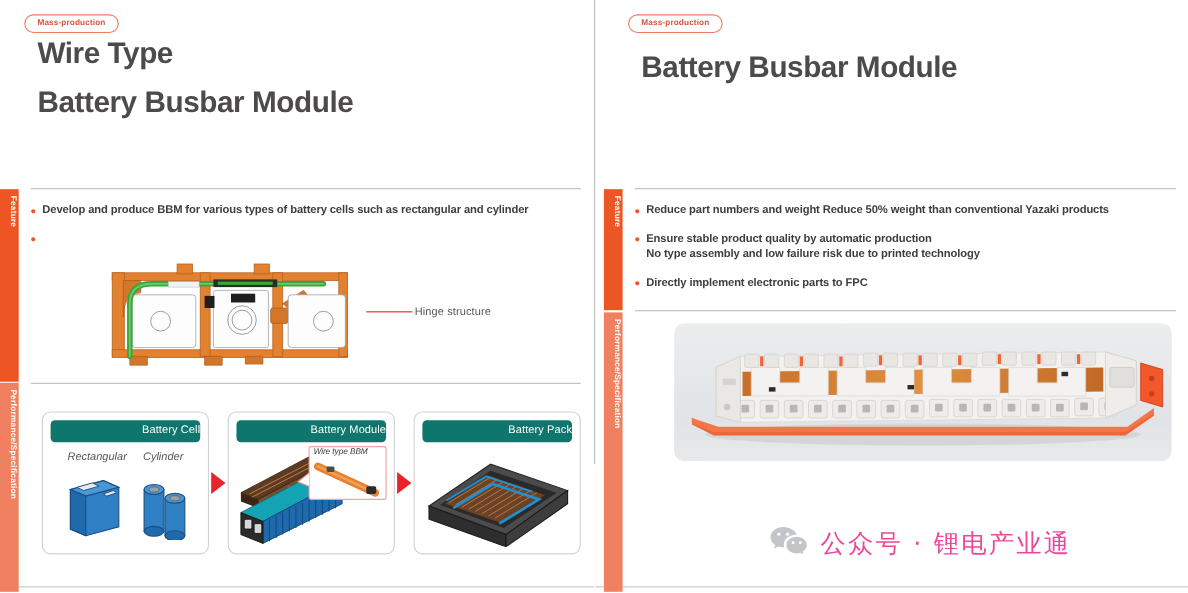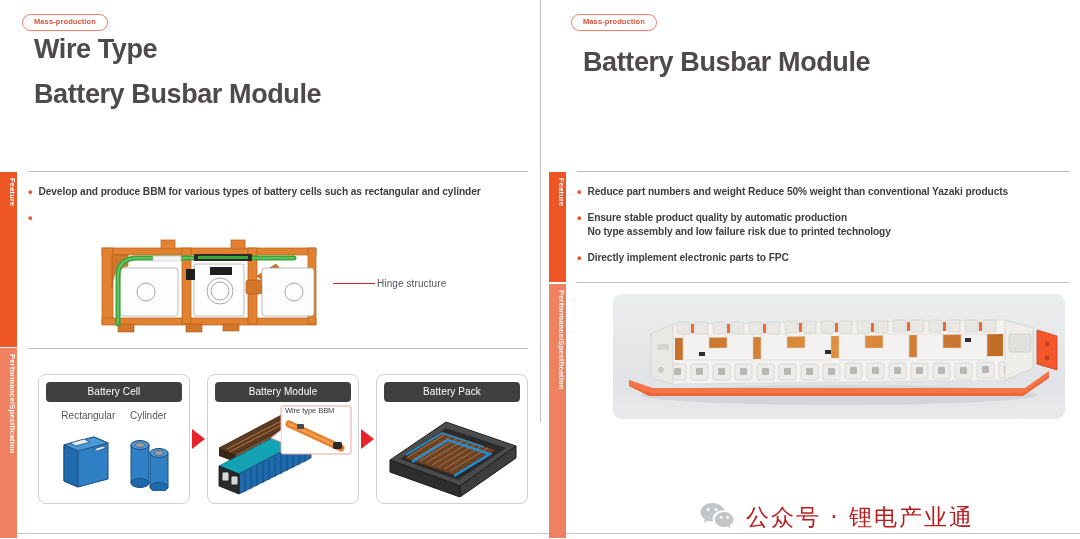--- a/index.html
+++ b/index.html
@@ -171,31 +171,32 @@
   .pbox {
     width: 152px;
     border: 1px solid #cfd2d5;
     border-radius: 8px;
     background: #fff;
     box-sizing: border-box;
     padding: 7px 7px 6px;
     position: relative;
   }
   .pbox-head {
-    background: #404040;
+    background: #0f766e;
     color: #fff;
     border-radius: 4px;
     font-size: 10px;
-    text-align: center;
+    text-align: right;
     padding: 4px 0 5px;
     letter-spacing: .1px;
   }
   .pbox-body {
     height: 95px;
     position: relative;
+    font-style: italic;
   }
   .arrow {
     width: 20px;
     display: flex;
     align-items: center;
     justify-content: center;
   }
   .arrow i {
     display: block;
     width: 0; height: 0;
@@ -220,24 +221,24 @@
     height: 125px;
     border-radius: 9px;
     background: linear-gradient(160deg,#e9eaec 0%,#dfe1e4 45%,#e6e7e9 100%);
     overflow: hidden;
   }
 
   
   .watermark {
     position: absolute;
     left: 700px;
-    top: 502px;
+    top: 478px;
     display: flex;
     align-items: center;
-    color: #b91c1c;
+    color: #ec4899;
     font-size: 23px;
     letter-spacing: 2px;
     font-family: "DejaVu Sans", sans-serif;
   }
   .wm-icon { margin-right: 12px; display: block; }
 
   .bottom-rule-l { position: absolute; left: 0; top: 533px; width: 540px; height: 1px; background: #c4c6c9; }
   .bottom-rule-r { position: absolute; left: 0; top: 533px; width: 540px; height: 1px; background: #c4c6c9; }
 </style>
 </head>

